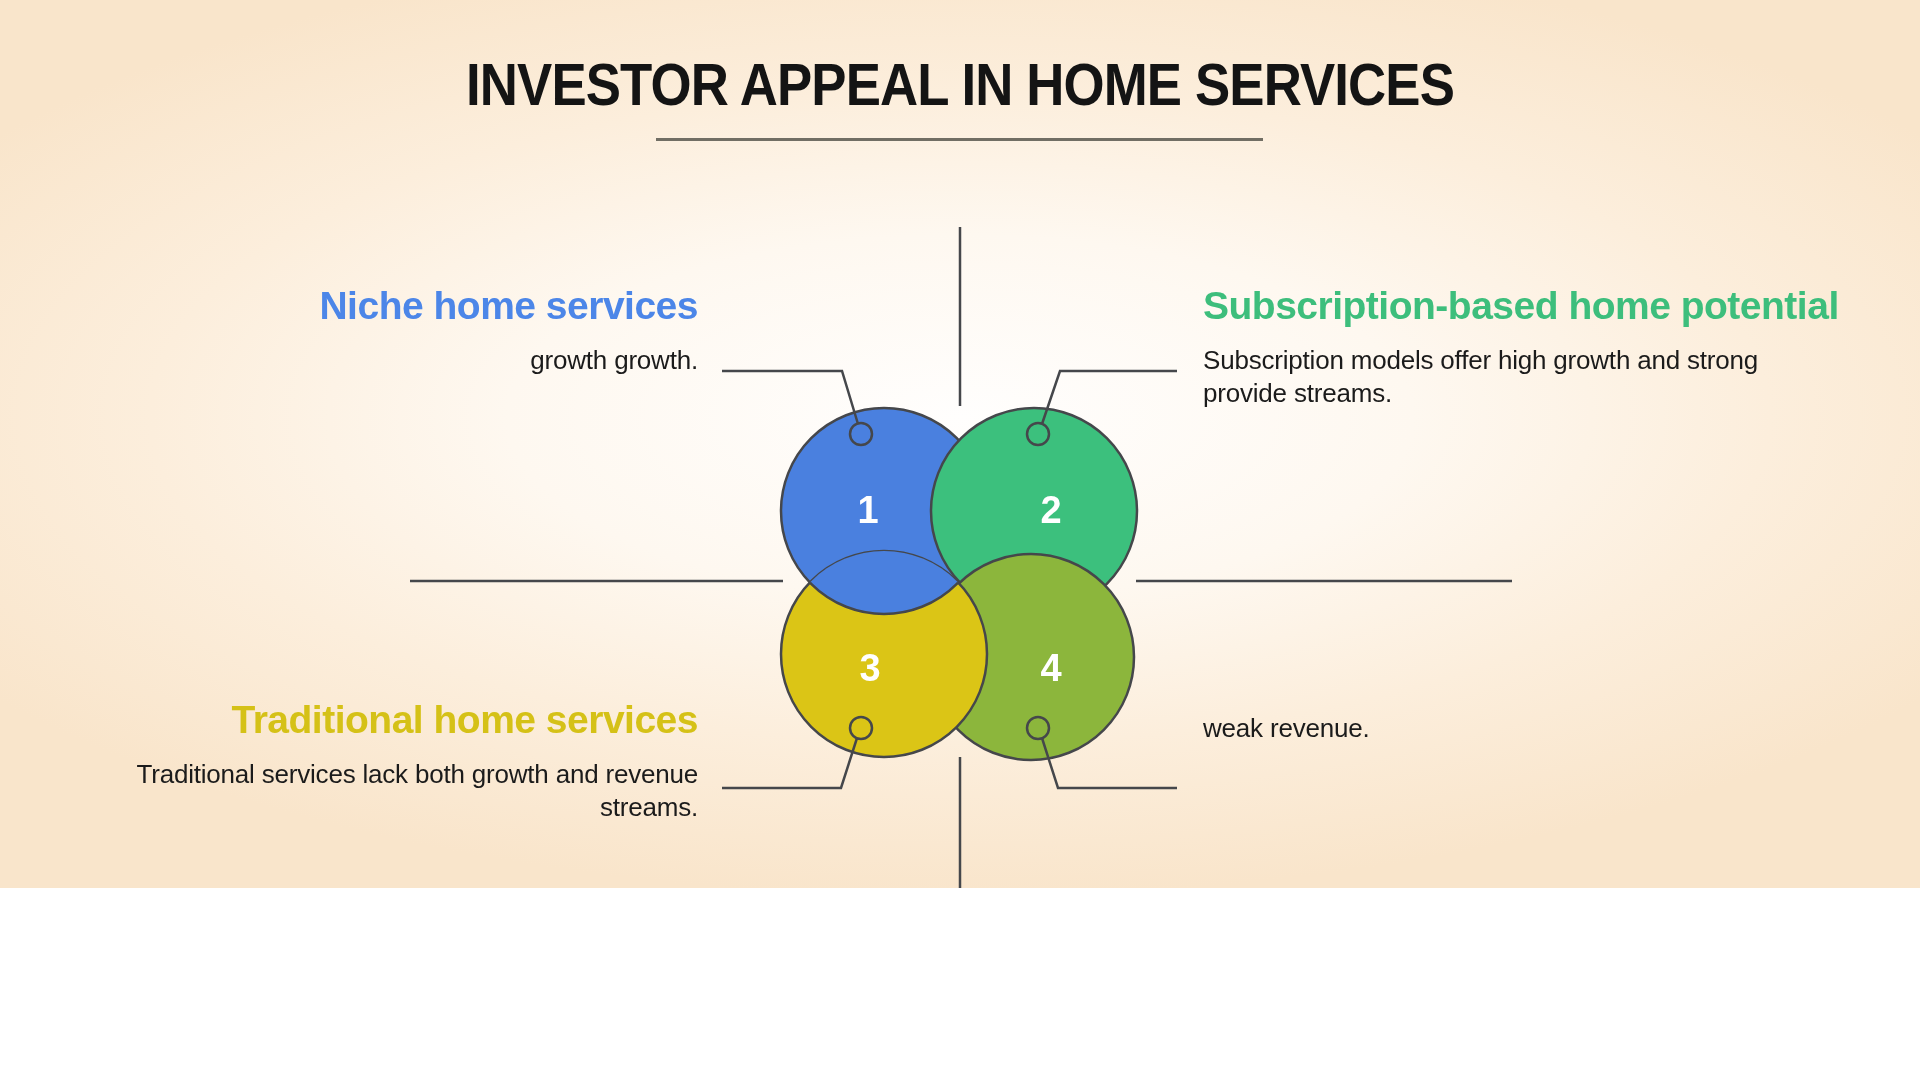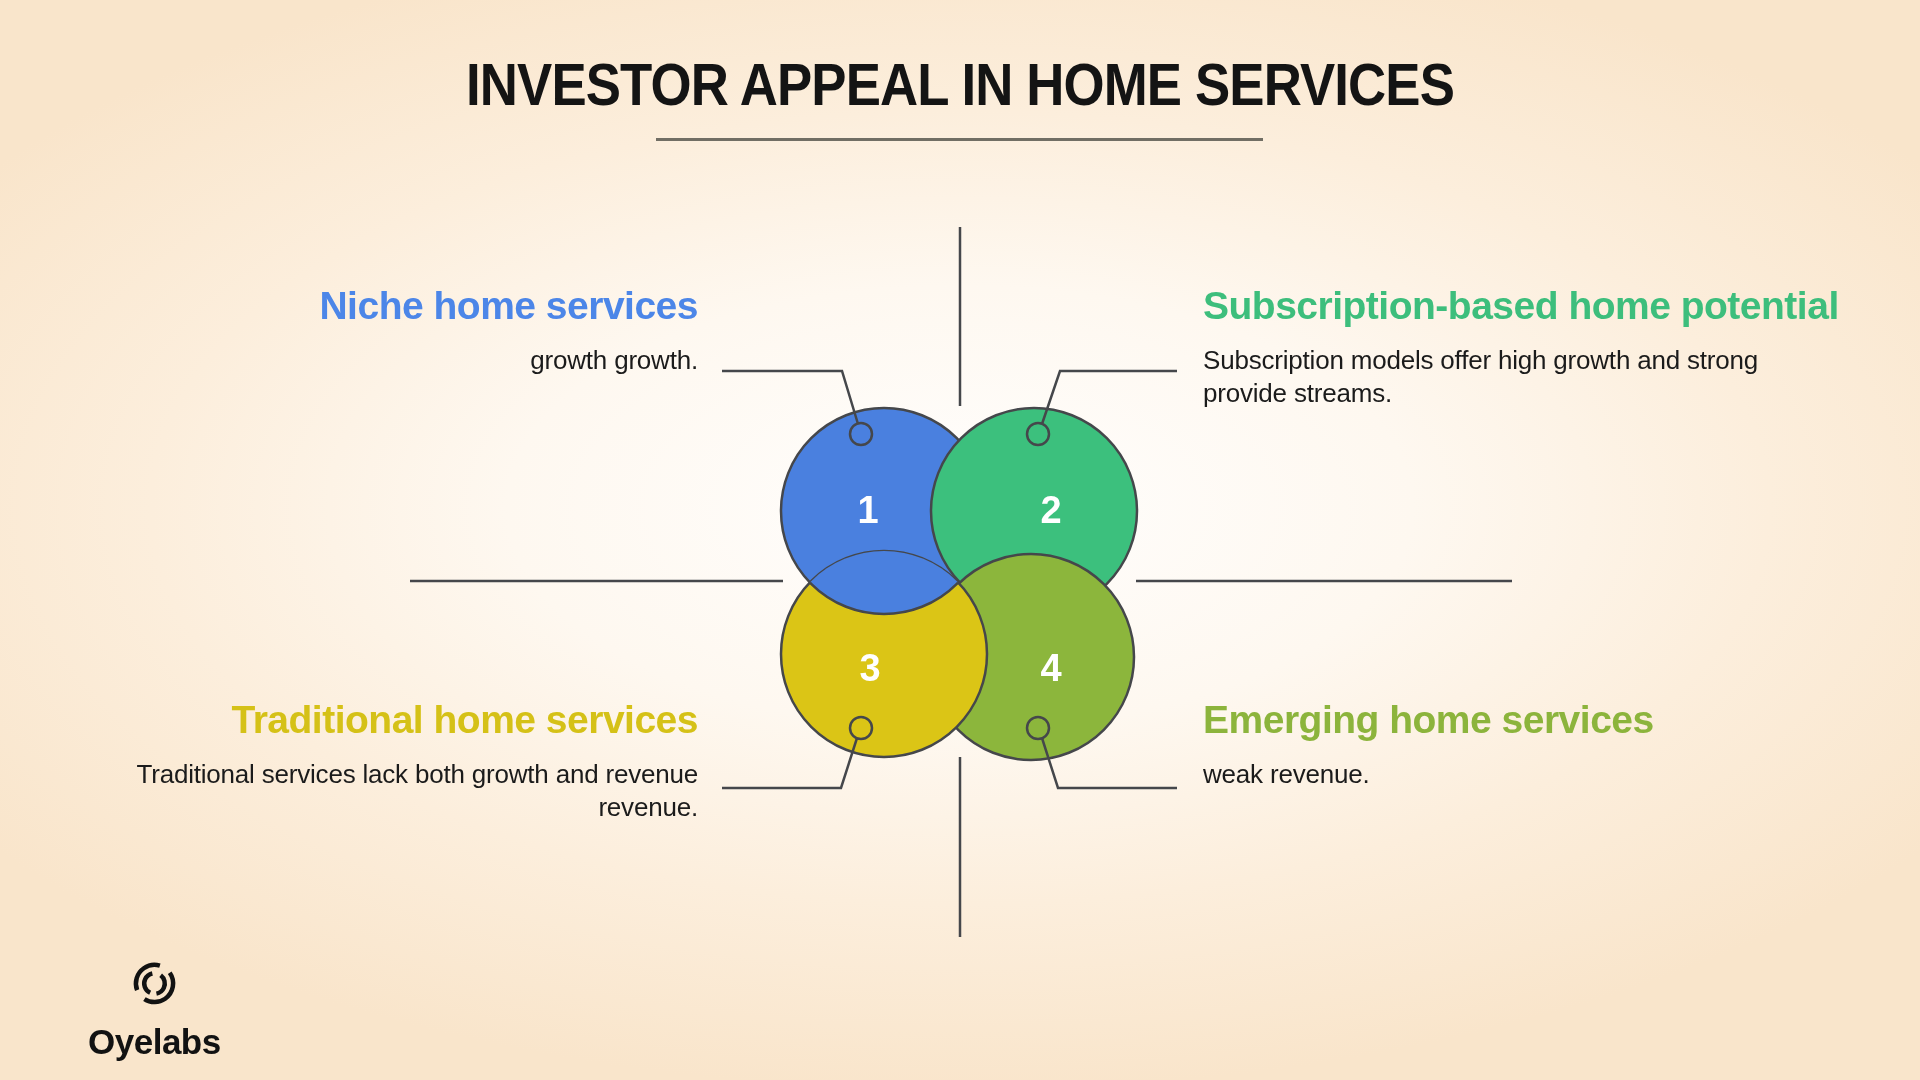--- a/index.html
+++ b/index.html
@@ -1,19 +1,19 @@
 <!DOCTYPE html>
 <html><head>
 <meta charset="utf-8">
 <style>
   html, body { margin: 0; padding: 0; }
   .canvas {
     position: relative;
     width: 1920px;
-    height: 1080px;
+    height: 888px;
     overflow: hidden;
     font-family: "Liberation Sans", "DejaVu Sans", sans-serif;
     background: radial-gradient(ellipse 62% 54% at 50% 47%,
                 #FFFEFD 0%, #FEF8F0 38%, #FCEEDC 68%, #F9E5CB 100%);
   }
   .title {
     position: absolute;
     top: 50px; left: 0; right: 0;
     text-align: center;
     font-size: 60px;
@@ -138,26 +138,25 @@
     <div class="qdesc" style="color: rgb(27, 27, 27);">
       <div>Subscription models offer high growth and strong</div>
       <div>provide streams.</div>
     </div>
   </div>
 
   <div class="qblock align-right row-bottom">
     <div class="qheading" style="color: rgb(213, 193, 23);">Traditional home services</div>
     <div class="qdesc" style="color: rgb(27, 27, 27);">
       <div>Traditional services lack both growth and revenue</div>
-      <div>revenue.</div>
+      <div>streams.</div>
     </div>
   </div>
 
   <div class="qblock align-left row-bottom">
-    <div class="qheading" style="color: rgb(140, 180, 60);">Emerging home services</div>
     <div class="qdesc" style="color: rgb(27, 27, 27);">
       <div>weak revenue.</div>
     </div>
   </div>
 
   <div class="logo">
     <span style="display:inline-flex;">
       <svg width="47" height="47" viewBox="0 0 48 48" xmlns="http://www.w3.org/2000/svg">
         <g stroke="#121212" fill="none" stroke-width="4.6">
           <circle cx="24" cy="24" r="19" stroke-dasharray="52 12 42 14" transform="rotate(-35 24 24)"></circle>

